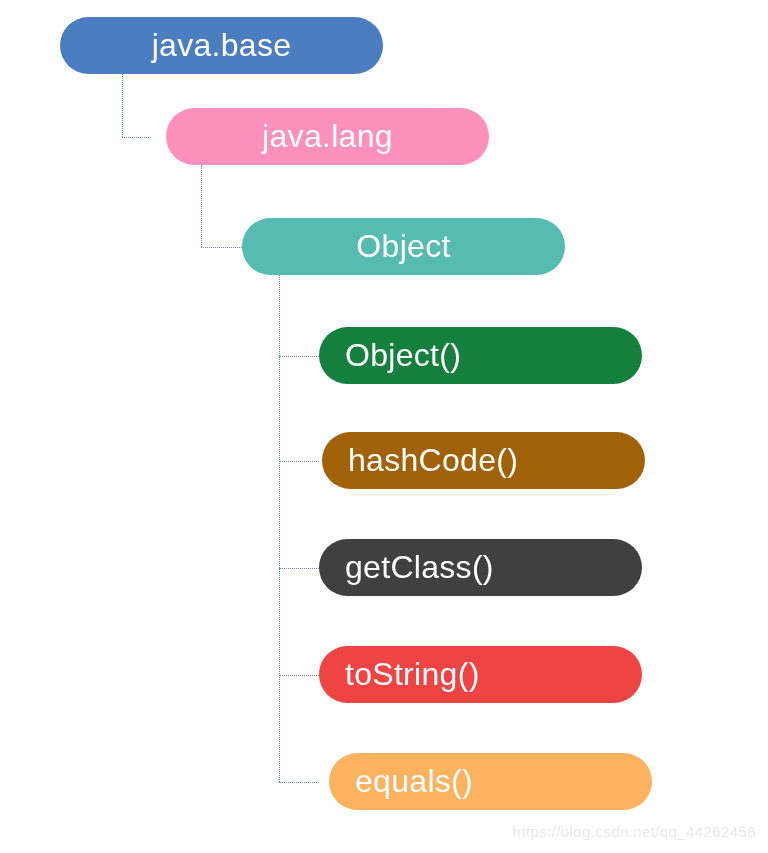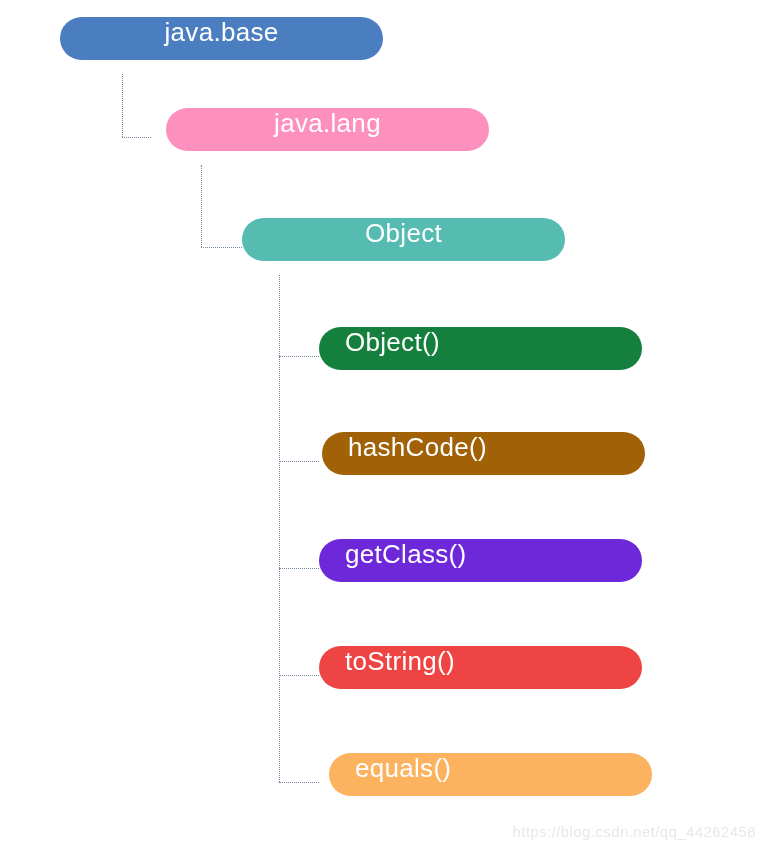--- a/index.html
+++ b/index.html
@@ -11,27 +11,27 @@
   #canvas {
     position: relative;
     width: 768px;
     height: 853px;
     background: #ffffff;
     overflow: hidden;
   }
   .pill {
     position: absolute;
     width: 323px;
-    height: 43px;
+    height: 57px;
     border-radius: 28.5px;
     display: flex;
-    align-items: flex-start;
+    align-items: center;
     box-sizing: border-box;
     color: #ffffff;
-    font-size: 26px;
+    font-size: 32px;
     letter-spacing: 0.3px;
     white-space: nowrap;
   }
   .pill.center { justify-content: center; }
   .pill.left   { justify-content: flex-start; padding-left: 26px; }
   .vline {
     position: absolute;
     width: 0;
     border-left: 1px dotted #74889f;
   }
@@ -74,21 +74,21 @@
       </div>
       <div class="pill center" style="left: 242px; top: 218px; background: rgb(86, 188, 178); color: rgb(255, 255, 255);">
         <span>Object</span>
       </div>
       <div class="pill left" style="left: 319px; top: 327px; background: #15803d; color: rgb(255, 255, 255);">
         <span>Object()</span>
       </div>
       <div class="pill left" style="left: 322px; top: 432px; background: #a16207; color: rgb(255, 255, 255);">
         <span>hashCode()</span>
       </div>
-      <div class="pill left" style="left: 319px; top: 539px; background: #6d28d9; color: rgb(255, 255, 255);">
+      <div class="pill left" style="left: 319px; top: 539px; background: #404040; color: rgb(255, 255, 255);">
         <span>getClass()</span>
       </div>
       <div class="pill left" style="left: 319px; top: 646px; background: #ef4444; color: rgb(255, 255, 255);">
         <span>toString()</span>
       </div>
       <div class="pill left" style="left: 329px; top: 753px; background: rgb(253, 178, 95); color: rgb(255, 255, 255);">
         <span>equals()</span>
       </div>
     </div>
   <div id="watermark">https://blog.csdn.net/qq_44262458</div>

